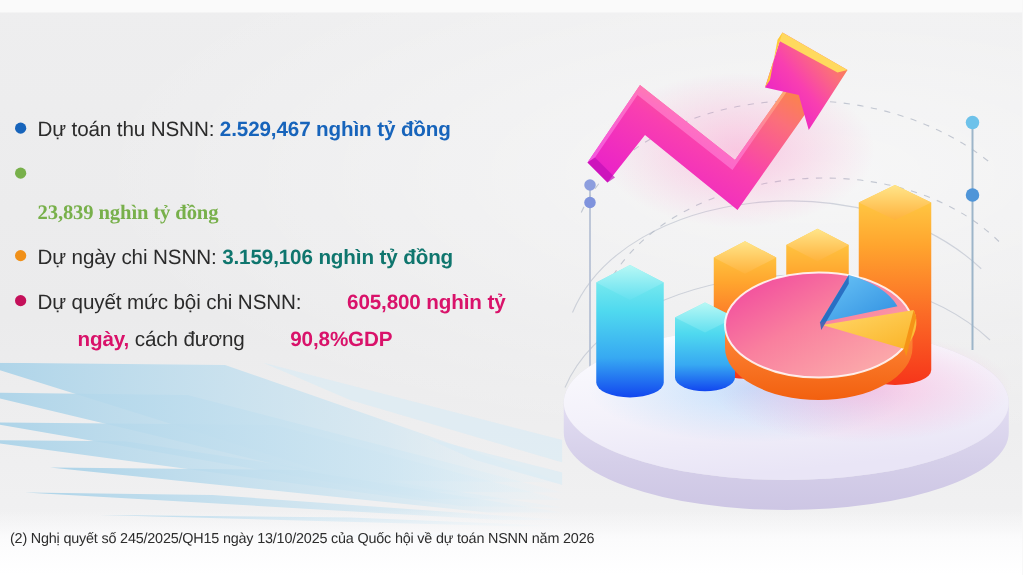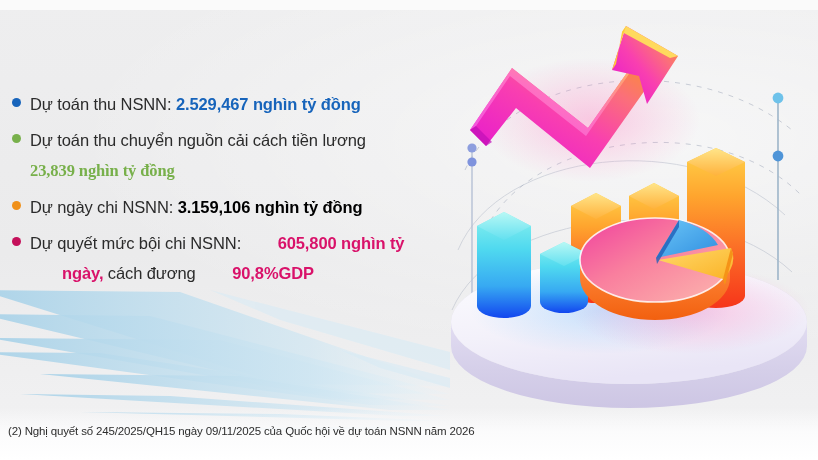--- a/index.html
+++ b/index.html
@@ -72,21 +72,21 @@
     margin-left: 9px;
     font-size: 16.5px;
     line-height: 30px;
     color: #2b2b2b;
     font-weight: 400;
     letter-spacing: -0.1px;
   }
   .row-text b { font-weight: 700; }
   .b-blue   { color: #1764bb; }
   .b-green  { color: #78b04b; font-family: Liberation Serif, serif; }
-  .b-orange { color: #000000; }
+  .b-orange { color: #0f766e; }
   .b-pink   { color: #d9126a; padding-left: 32px; }
 
   
   .footnote {
     position: absolute;
     left: 8px;
     top: 425px;
     font-size: 11.5px;
     color: #2d2d2d;
     letter-spacing: -0.15px;
@@ -305,21 +305,21 @@
     <div class="row">
       <span class="bullet" style="background:#1764bb"></span>
       <div class="row-text">
         <span>Dự toán thu NSNN: </span><b class="b-blue">2.529,467  nghìn tỷ đồng</b>
       </div>
     </div>
 
     <div class="row">
       <span class="bullet" style="background:#78b04b"></span>
       <div class="row-text">
-        <span>Dự toán thu chuyển nguồn cải cách tiền lương</span><br>
+        <br>
         <b class="b-green">23,839 nghìn tỷ đồng</b>
       </div>
     </div>
 
     <div class="row">
       <span class="bullet" style="background:#f09019"></span>
       <div class="row-text">
         <span>Dự ngày chi NSNN: </span><b class="b-orange">3.159,106 nghìn tỷ đồng</b>
       </div>
     </div>
@@ -327,15 +327,15 @@
     <div class="row">
       <span class="bullet" style="background:#c4105a"></span>
       <div class="row-text">
         <span>Dự quyết mức bội chi NSNN: </span><b class="b-pink">605,800 nghìn tỷ</b><br>
         <b class="b-pink">ngày,</b><span> cách đương </span><b class="b-pink">90,8%GDP</b>
       </div>
     </div>
 
   </div>
 
-  <div class="footnote">(2) Nghị quyết số 245/2025/QH15 ngày 09/11/2025 của Quốc hội về dự toán NSNN năm 2026</div>
+  <div class="footnote">(2) Nghị quyết số 245/2025/QH15 ngày 13/10/2025 của Quốc hội về dự toán NSNN năm 2026</div>
 
 </div>
 
 </body></html>

